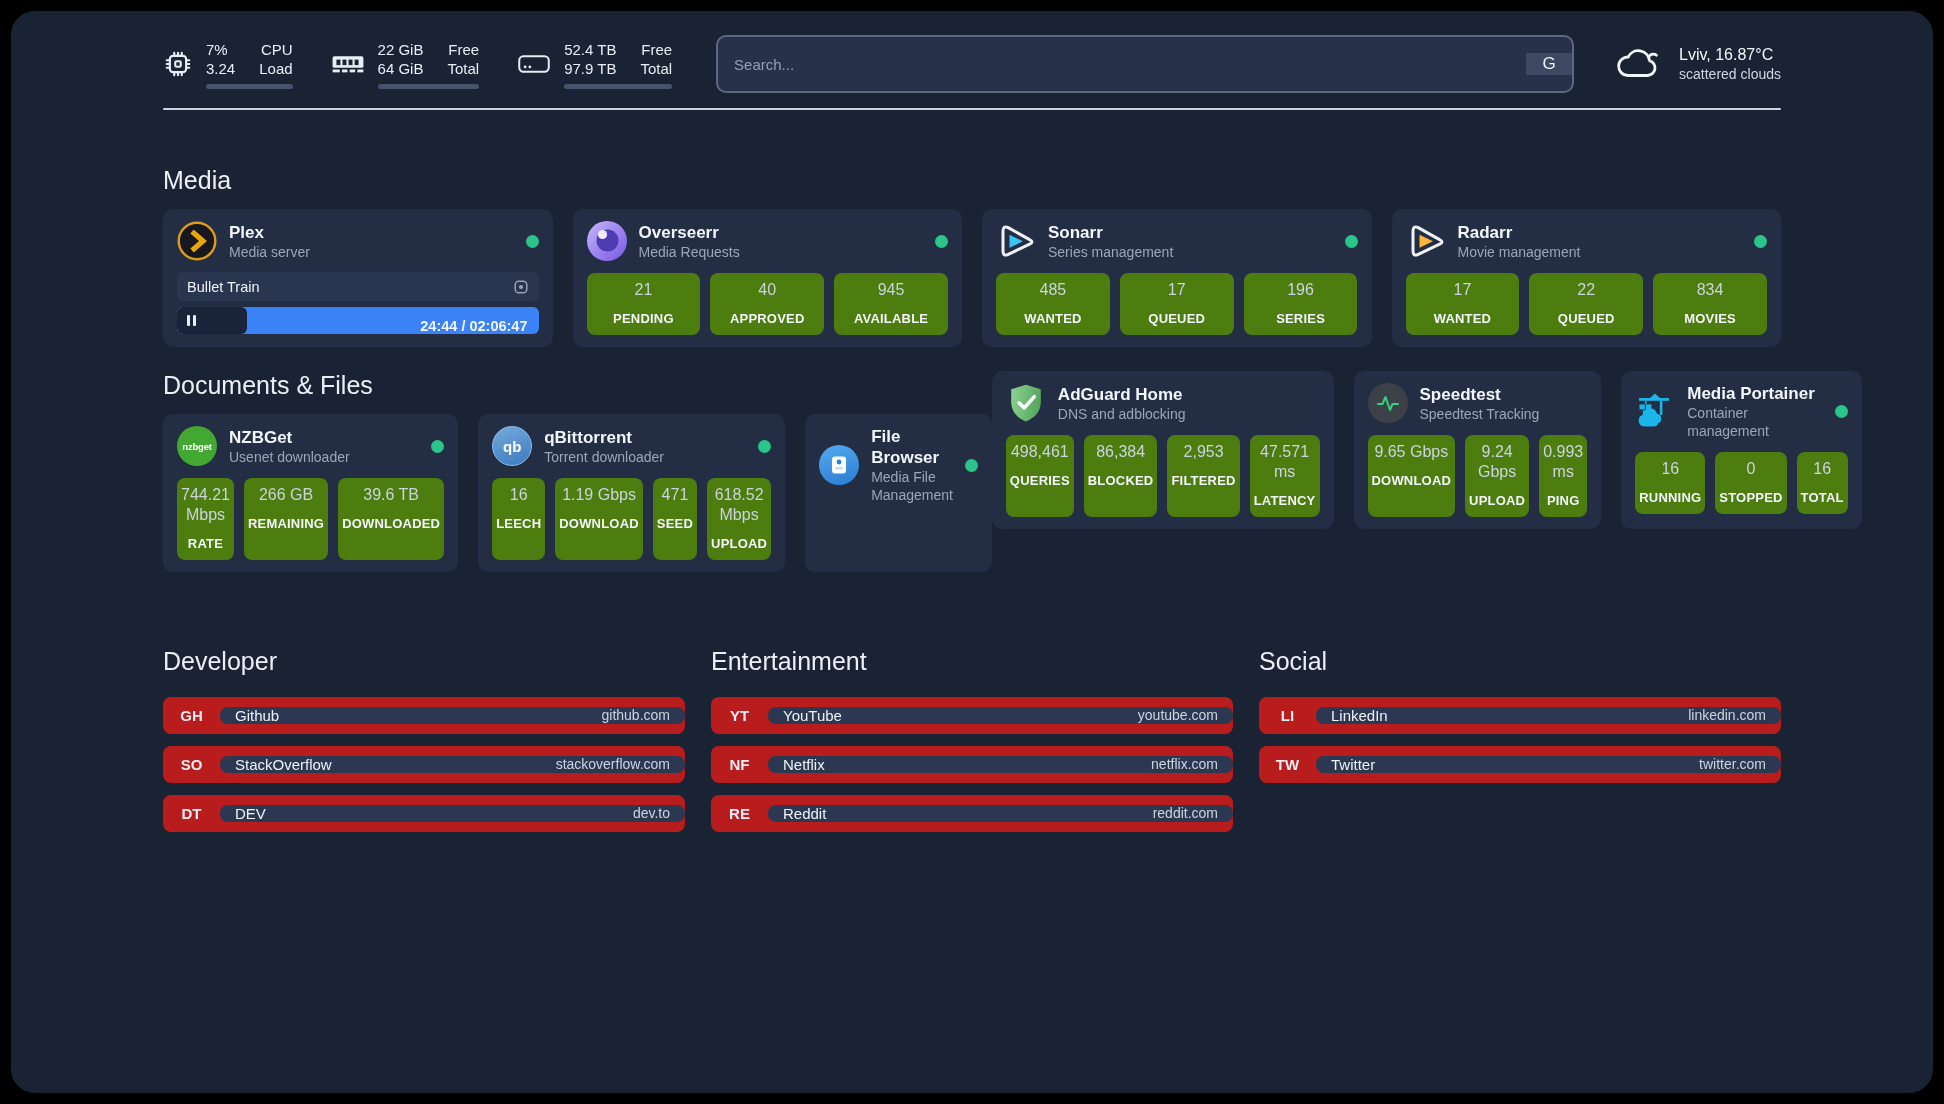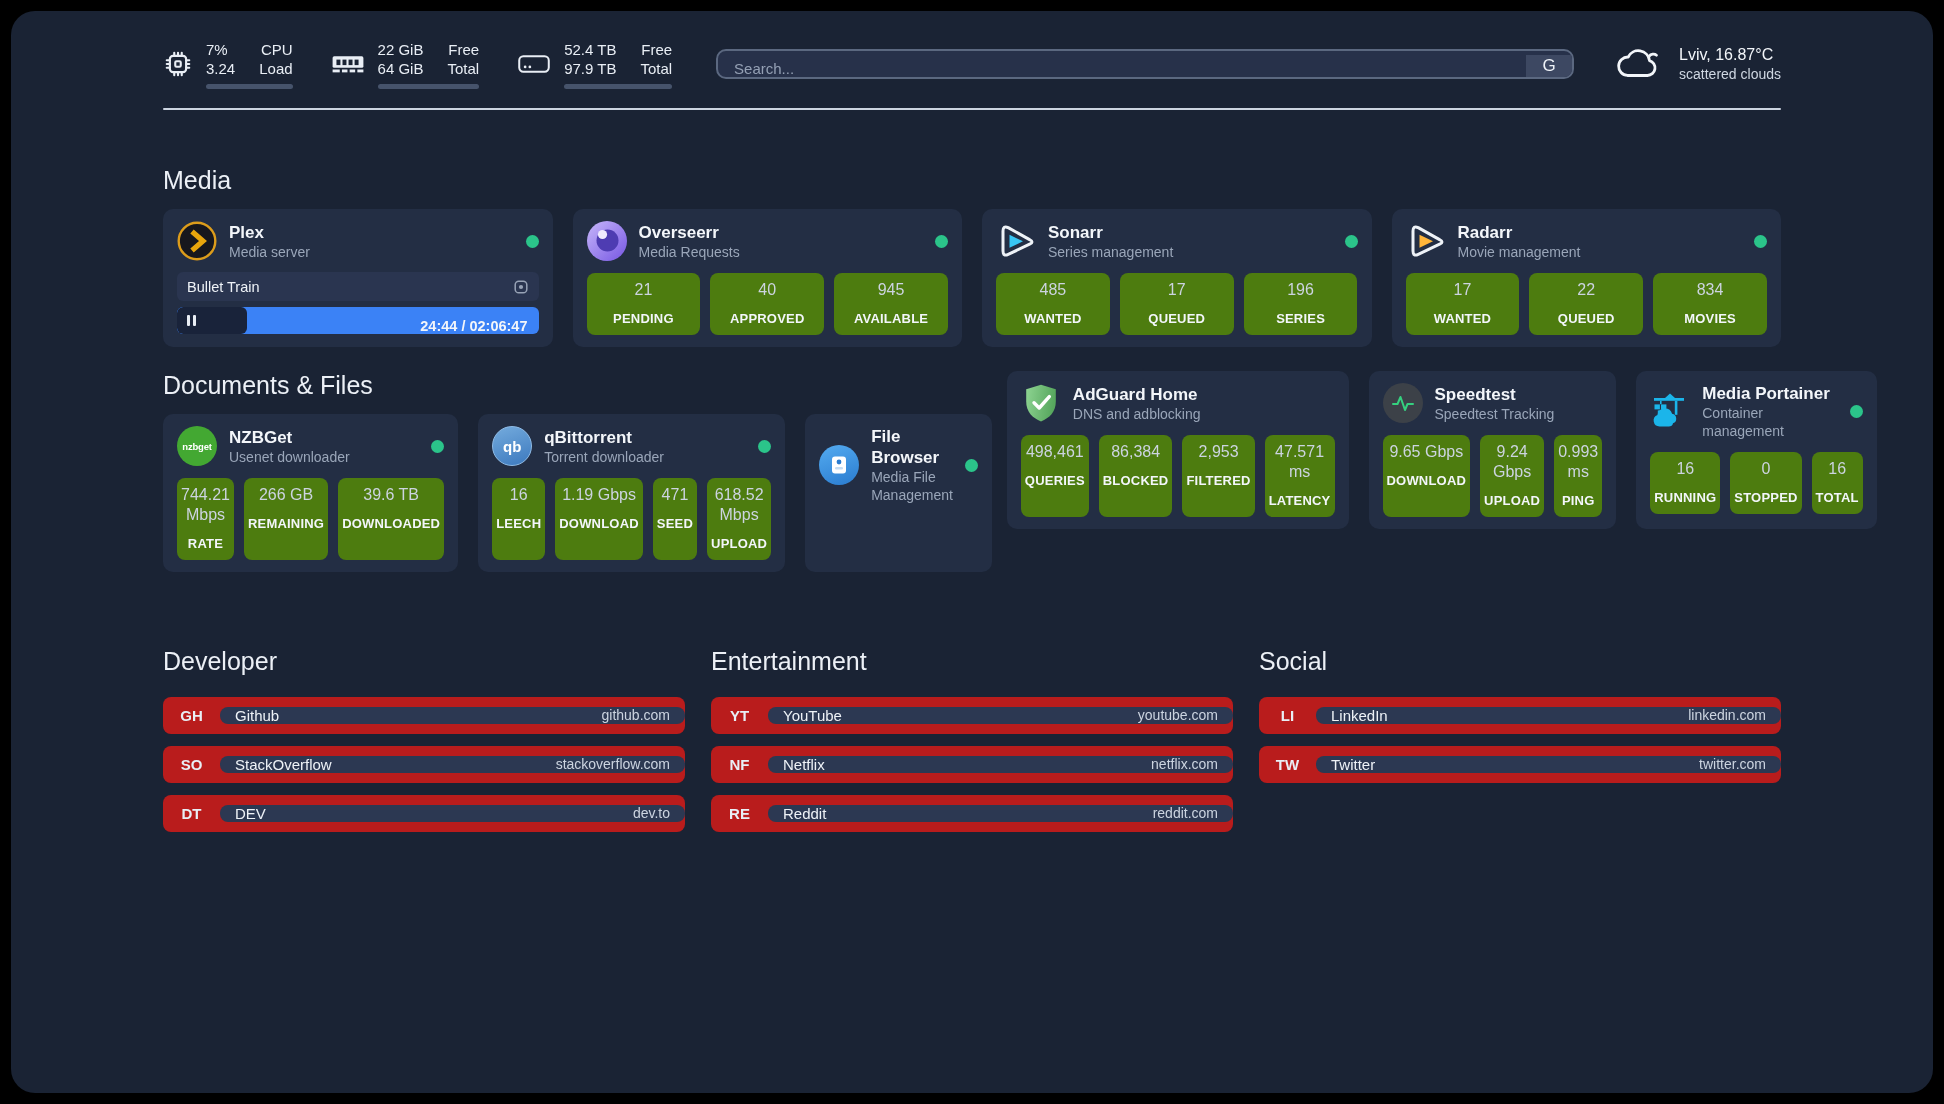--- a/index.html
+++ b/index.html
@@ -20,22 +20,22 @@
   .sys { display:flex; gap:38px; align-items:center; flex:none; }
   .sgroup { display:flex; align-items:center; gap:13px; }
   .sicon { display:flex; color:#e9eef5; }
   .sgrid { display:grid; grid-template-columns:auto auto; column-gap:24px; }
   .sval, .slab { font-size:15px; color:#e9eef5; line-height:19px; }
   .sval { text-align:left; } .slab { text-align:right; }
   .sbar { grid-column:1/3; height:5px; background:#46536b; border-radius:3px; margin-top:6px; overflow:hidden; }
   .sfill { height:100%; background:#98a2b5; border-radius:3px; }
 
   .search {
-    flex:1; margin:0 40px 0 44px; height:30px; border:2px solid #5b6880;
-    border-radius:10px; background:#27314a; display:flex; overflow:hidden; align-items:flex-end;
+    flex:1; margin:0 40px 0 44px; height:58px; border:2px solid #5b6880;
+    border-radius:10px; background:#27314a; display:flex; overflow:hidden; align-items:center;
   }
   .search input { flex:1; background:transparent; border:0; outline:0; color:#e3e9f2; font-size:15px; padding:0 16px; font-family:inherit; }
   .search input::placeholder { color:#94a0b4; }
   .sengine { width:46px; background:#3d4862; border:0; color:#eef2f7; font-size:17px; font-family:inherit; cursor:pointer; display:flex; align-items:center; justify-content:center; }
 
   .weather { display:flex; align-items:center; gap:15px; flex:none; }
   .wl1 { font-size:16px; color:#f3f6fa; }
   .wl2 { font-size:14px; color:#cfd7e2; margin-top:2px; }
 
   .divider { height:2px; background:#ccd4e0; border-radius:1px; margin-top:17px; }
@@ -59,21 +59,21 @@
 
   
   .media-row { margin-top:11px; height:29px; background:#2a3550; border-radius:6px; display:flex; align-items:center; padding:0 10px; font-size:14.5px; color:#eef2f7; }
   .session { margin-left:auto; display:flex; }
   .progress-row { margin-top:6px; height:27px; background:#3b82f6; border-radius:6px; position:relative; display:flex; align-items:flex-end; overflow:hidden; }
   .pfill { position:absolute; left:0; top:0; bottom:0; background:#19233a; border-radius:6px; display:flex; align-items:center; padding-left:10px; }
   .pause { display:flex; gap:3px; }
   .pause span { width:3px; height:11px; background:#e9eef5; border-radius:1px; }
   .ptime { margin-left:auto; position:relative; padding-right:11px; font-size:14.5px; font-weight:600; color:#f3f6fa; z-index:1; }
 
-  .two-col { display:grid; grid-template-columns:1fr 1fr; gap:15px; margin-top:24px; }
+  .two-col { display:grid; grid-template-columns:1fr 1fr; gap:0; margin-top:24px; }
   .col-head { margin:0 0 14px; }
   .stack { display:flex; flex-direction:row; gap:20px; }
 
   
   .links-grid { display:grid; grid-template-columns:repeat(3,1fr); gap:26px; margin-top:54px; }
   .lstack { display:flex; flex-direction:column; gap:12px; margin-top:14px; }
   .lrow { display:flex; height:37px; border-radius:8px; background:#b91c1c; overflow:hidden; align-items:center; cursor:pointer; }
   .ltag { width:57px; display:flex; align-items:center; justify-content:center; font-size:15px; font-weight:700; color:#e9eef5; }
   .lmain { flex:1; background:#2c3852; border-radius:8px; display:flex; align-items:center; padding:0 15px; }
   .lname { font-size:15px; color:#eef2f7; }

